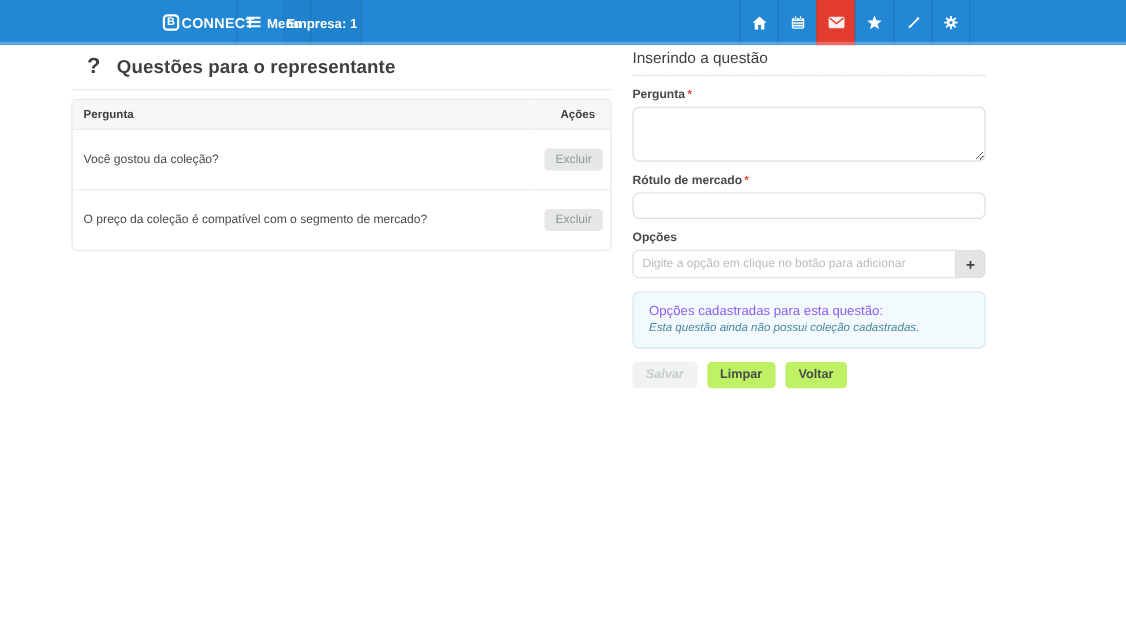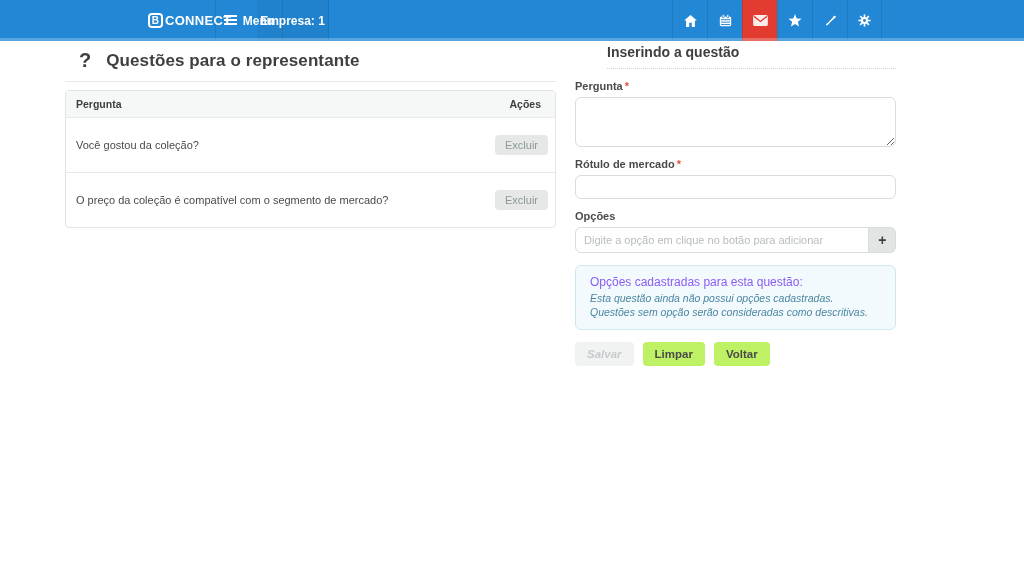--- a/index.html
+++ b/index.html
@@ -42,22 +42,22 @@
   table.questions th { background:#f6f7f7; color:#3e3e3e; font-size:10.5px; font-weight:bold;
                        text-align:left; padding:7px 10px; }
   table.questions th.actions-col { text-align:right; padding-right:14px; width:70px; }
   table.questions td { border-top:1px solid #e8eaea; color:#4a4a4a; padding:17px 10px; }
   table.questions td.cell-actions { text-align:right; padding-right:7px; }
   .btn-excluir { background:#e6e8e8; border:none; border-radius:4px; color:#8d9899;
                  font-size:11px; font-family:inherit; padding:4px 10px; cursor:pointer; }
 
   
   .right-section { position:absolute; left:575px; top:44px; width:321px; }
-  .panel-title { font-size:14px; font-weight:bold; color:#3f3f3f;
-                 padding-bottom:8px; border-bottom:1px dotted #cfd2d2;margin-left:32px; }
+  .panel-title { font-size:14px; font-weight:normal; color:#3f3f3f;
+                 padding-bottom:8px; border-bottom:1px dotted #cfd2d2; }
   .form-label { display:block; font-size:11px; font-weight:bold; color:#4a4a4a;
                 margin:11px 0 5px 0; }
   .req { color:#e74c3c; margin-left:2px; font-size:11px; vertical-align:top; }
 
   .txt-input, .txt-area { width:100%; border:1px solid #d8dcdd; border-radius:6px;
                 background:#fff; font-family:inherit; font-size:11px; color:#4a4a4a;
                 padding:4px 8px; outline:none; }
   .txt-area { height:50px; resize:vertical; display:block; }
   .txt-input { height:24px; }
   ::placeholder { color:#b6bdbf; opacity:1; }
@@ -214,22 +214,21 @@
   <input class="txt-input" style="">
 
   <label class="form-label">Opções</label>
   <div class="input-group">
     <input class="txt-input" placeholder="Digite a opção em clique no botão para adicionar" style="">
     <button class="btn-add">+</button>
   </div>
 
   <div class="info-box">
     <div class="info-title">Opções cadastradas para esta questão:</div>
-    <div class="info-line">Esta questão ainda não possui opções cadastradas.</div>
-    <div class="info-line">Questões sem opção serão consideradas como descritivas.</div>
+    <div class="info-line">Esta questão ainda não possui coleção cadastradas.</div>
   </div>
 
   <div class="btn-row">
     <button class="btn btn-salvar" disabled="">Salvar</button>
     <button class="btn btn-limpar">Limpar</button>
     <button class="btn btn-voltar">Voltar</button>
   </div>
 </div>
 
 </body></html>

